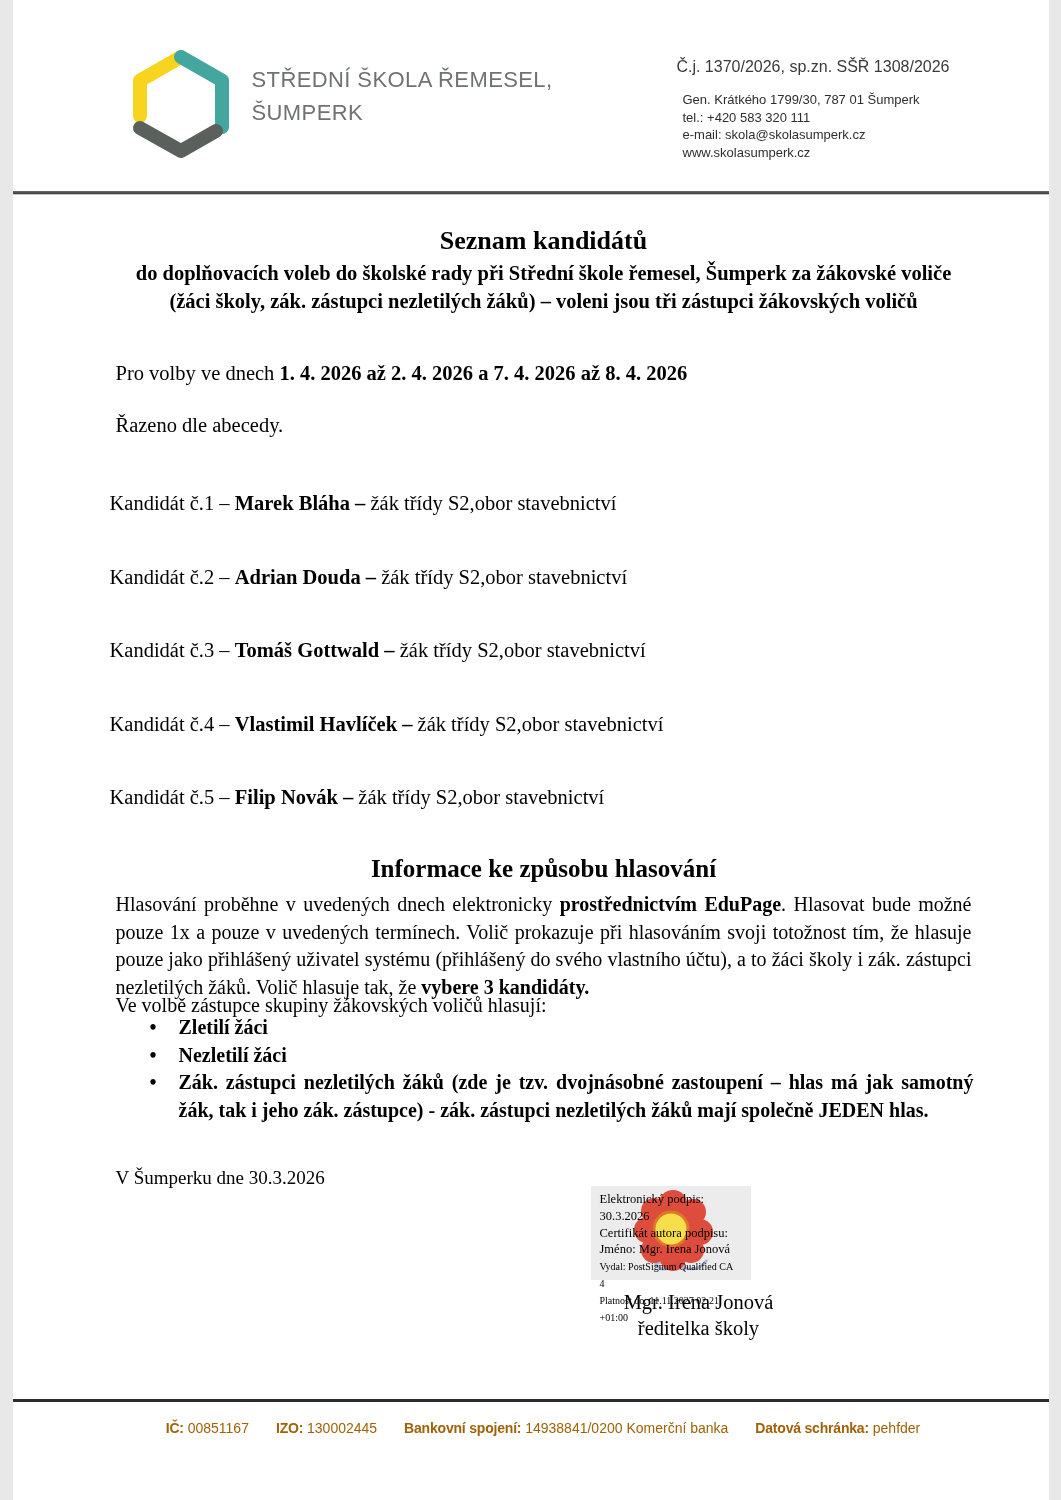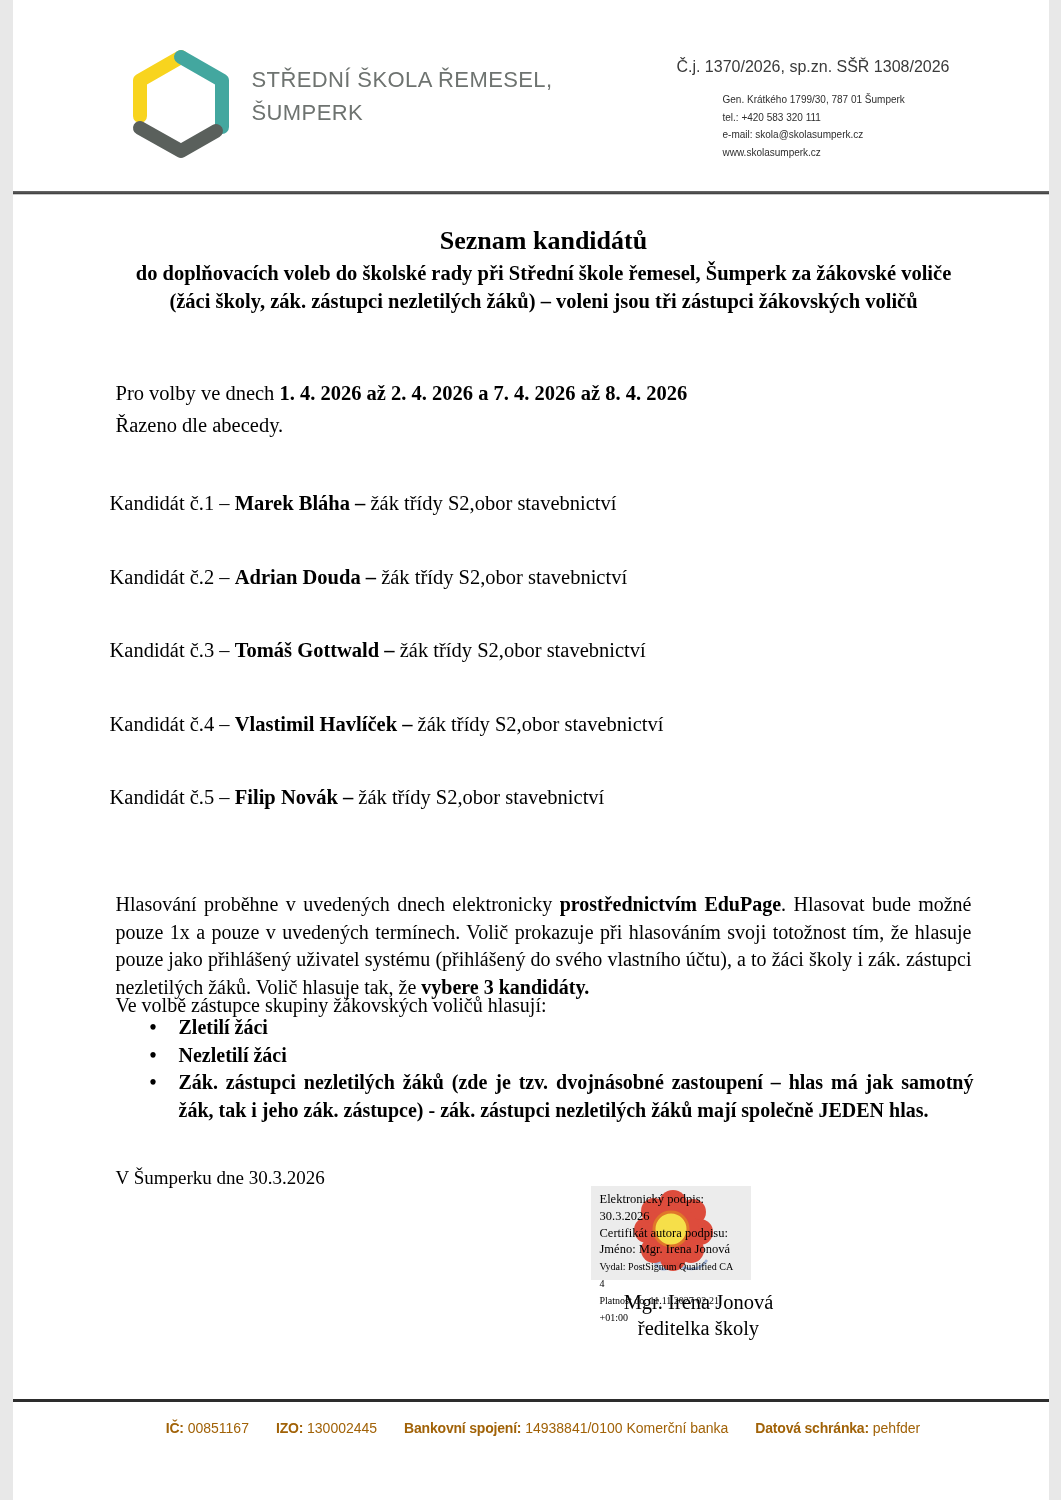--- a/index.html
+++ b/index.html
@@ -14,31 +14,31 @@
     position:absolute; left:239px; top:63px;
     font-family:"Liberation Sans", sans-serif; font-size:22px; line-height:33px;
     color:#6e7370; letter-spacing:0.4px;
   }
   .ref-line {
     position:absolute; top:58px; right:99px;
     font-family:"Liberation Sans", sans-serif; font-size:16px; color:#3a3a3a;
   }
   .contact-block {
     position:absolute; left:670px; top:91px;
-    font-family:"Liberation Sans", sans-serif; font-size:10px; line-height:17.5px; color:#2e2e2e;margin-left:40px;
+    font-family:"Liberation Sans", sans-serif; font-size:13px; line-height:17.5px; color:#2e2e2e;
   }
   .header-rule {
     position:absolute; left:0; top:191px; width:1061px; height:3px;
     background:linear-gradient(#6a6a6a,#3c3c3c); border-bottom:1px solid #c8c8c8;
   }
   
   .title-block { position:absolute; left:103px; top:226px; width:856px; text-align:center; font-weight:bold; }
   .title-main { font-size:26px; line-height:30px; margin-bottom:3px; }
   .title-sub  { font-size:20.5px; line-height:28px; }
-  .date-line   { position:absolute; left:103px; top:382px; font-size:20.5px; }
+  .date-line   { position:absolute; left:103px; top:362px; font-size:20.5px; }
   .sorted-line { position:absolute; left:103px; top:414px; font-size:20.5px; }
   .cand { position:absolute; left:97px; font-size:20.5px; }
   .info-heading { position:absolute; left:103px; top:855px; width:856px; text-align:center; font-weight:bold; font-size:25px; }
   .info-para {
     position:absolute; left:103px; top:891px; width:856px;
     font-size:20px; line-height:27.6px; text-align:justify;
   }
   .info-line2 { position:absolute; left:103px; top:994px; font-size:20px; }
   .bullet-list { position:absolute; left:137px; top:1014px; width:824px; font-weight:bold; font-size:20px; line-height:27.5px; }
   .bullet-row { display:flex; }
@@ -100,20 +100,21 @@
   <div class="date-line"><span>Pro volby ve dnech </span><b>1. 4. 2026 až 2. 4. 2026 a 7. 4. 2026 až 8. 4. 2026</b></div>
 
   <div class="sorted-line">Řazeno dle abecedy.</div>
 
   <div class="cand" style="top:492px"><span>Kandidát č.1 – </span><b>Marek Bláha –</b><span> žák třídy S2,obor stavebnictví</span></div>
   <div class="cand" style="top:566px"><span>Kandidát č.2 – </span><b>Adrian Douda –</b><span> žák třídy S2,obor stavebnictví</span></div>
   <div class="cand" style="top:639px"><span>Kandidát č.3 – </span><b>Tomáš Gottwald –</b><span> žák třídy S2,obor stavebnictví</span></div>
   <div class="cand" style="top:713px"><span>Kandidát č.4 – </span><b>Vlastimil Havlíček –</b><span> žák třídy S2,obor stavebnictví</span></div>
   <div class="cand" style="top:786px"><span>Kandidát č.5 – </span><b>Filip Novák –</b><span> žák třídy S2,obor stavebnictví</span></div>
 
+  <div class="info-heading">Informace ke způsobu hlasování</div>
 
   <div class="info-para"><span>Hlasování proběhne v uvedených dnech elektronicky </span><b>prostřednictvím EduPage</b><span>. Hlasovat bude možné pouze 1x a pouze v uvedených termínech. Volič prokazuje při hlasováním svoji totožnost tím, že hlasuje pouze jako přihlášený uživatel systému (přihlášený do svého vlastního účtu), a to žáci školy i zák. zástupci nezletilých žáků. Volič hlasuje tak, že </span><b>vybere 3 kandidáty.</b></div>
 
   <div class="info-line2">Ve volbě zástupce skupiny žákovských voličů hlasují:</div>
 
   <div class="bullet-list">
     <div class="bullet-row">
       <span class="bullet-dot">•</span>
       <span class="bullet-text">Zletilí žáci</span>
     </div>
@@ -156,17 +157,17 @@
 
   <div class="sig-block">
     <div>Mgr. Irena Jonová</div>
     <div>ředitelka školy</div>
   </div>
 
   <div class="footer-rule"></div>
   <div class="footer-text">
     <span><b>IČ:</b> <span>00851167</span></span>
     <span><b>IZO:</b> <span>130002445</span></span>
-    <span><b>Bankovní spojení:</b> <span>14938841/0100 Komerční banka</span></span>
+    <span><b>Bankovní spojení:</b> <span>14938841/0200 Komerční banka</span></span>
     <span><b>Datová schránka:</b> <span>pehfder</span></span>
   </div>
 
 </div>
 
 </body></html>

